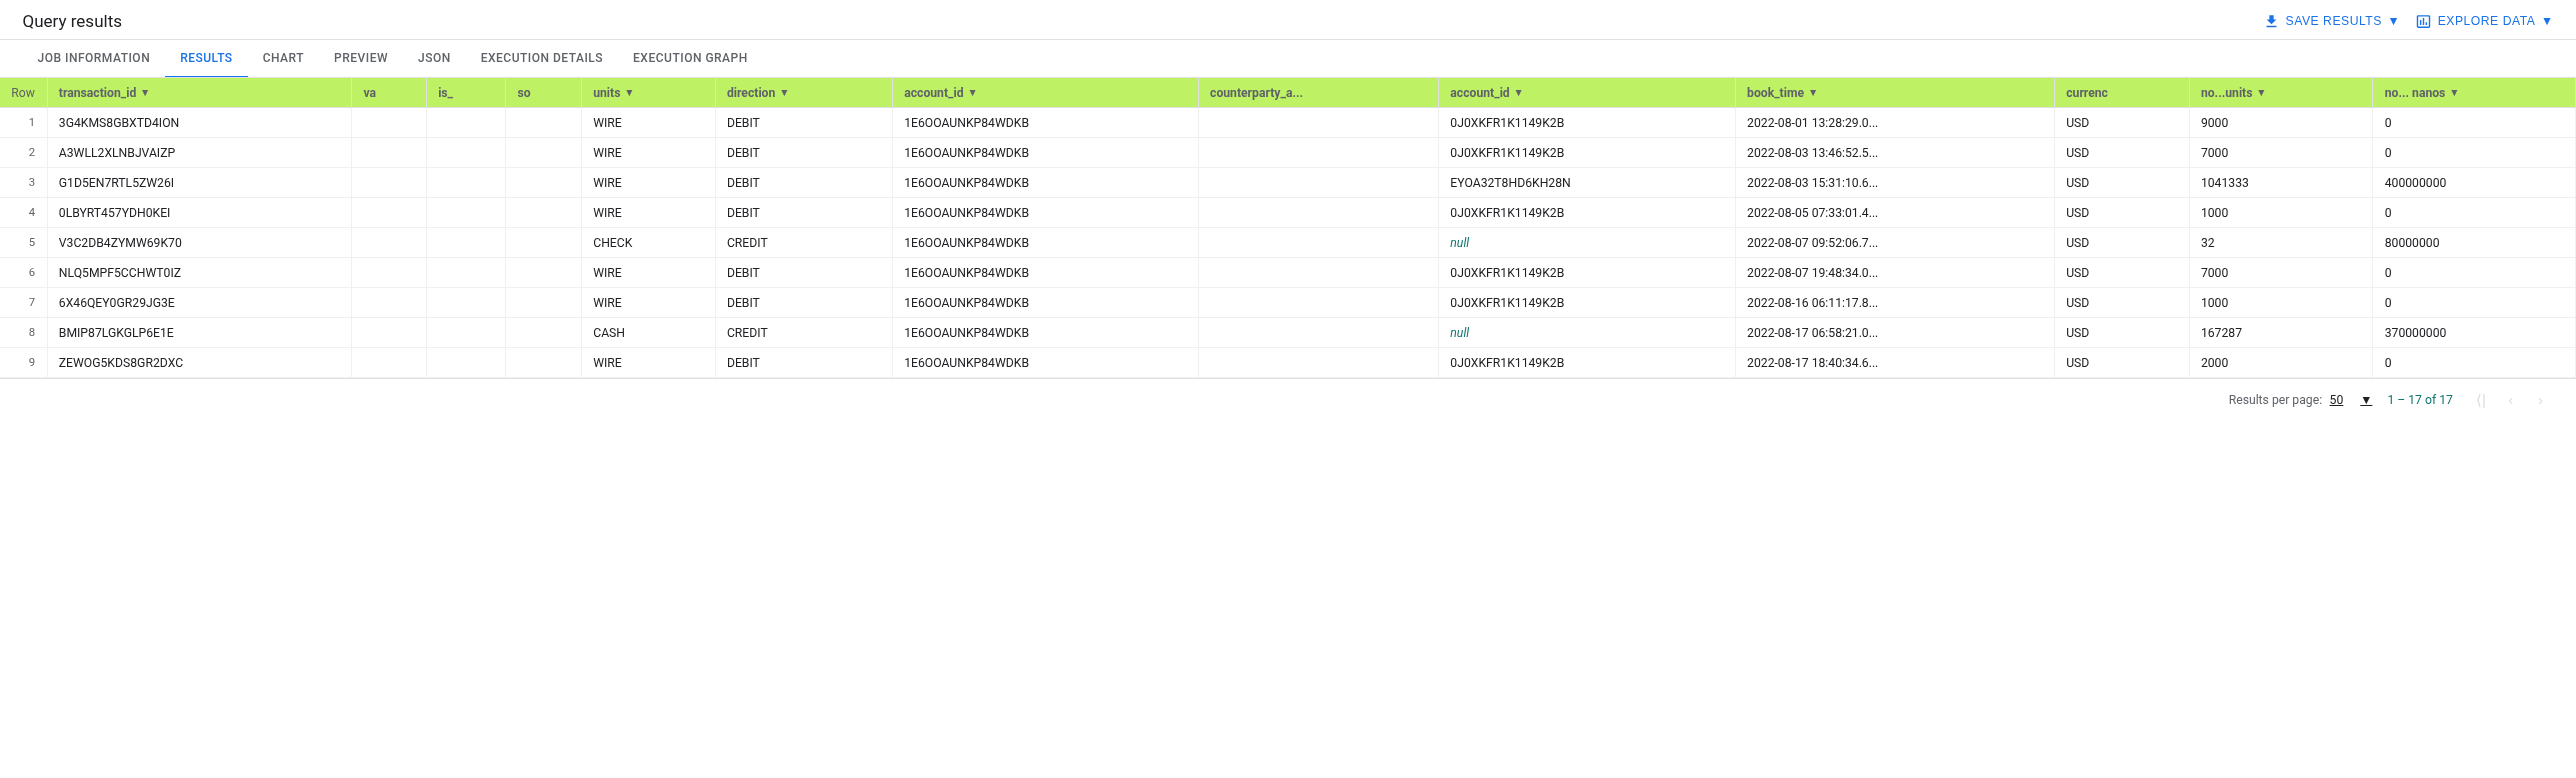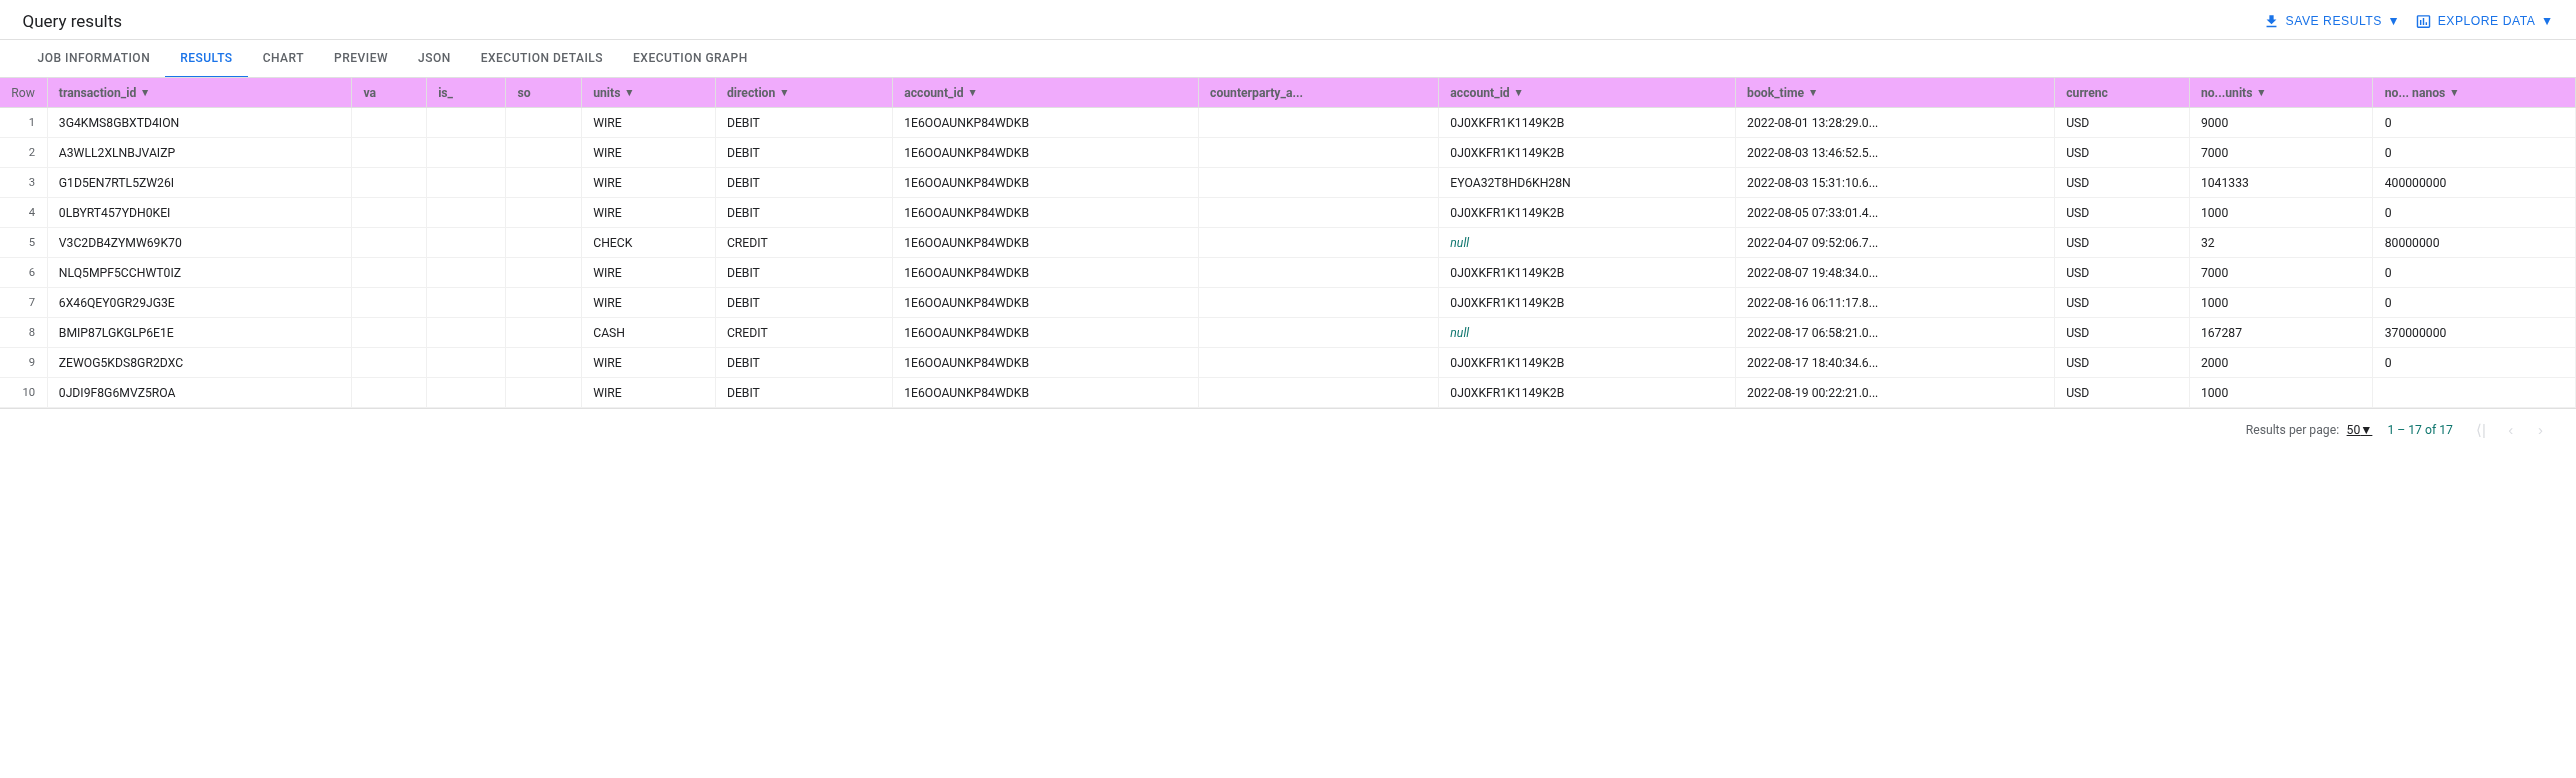--- a/index.html
+++ b/index.html
@@ -70,21 +70,21 @@
       overflow-x: auto;
       overflow-y: auto;
       max-height: calc(100vh - 150px);
     }
     table {
       width: 100%;
       border-collapse: collapse;
       font-size: 12.2px;
     }
     thead tr {
-      background: #f0abfc;
+      background: #bef264;
       border-bottom: 0.9px solid #e0e0e0;
     }
     thead th {
       padding: 7.5px 11.3px;
       text-align: left;
       font-weight: 700;
       color: #5f6368;
       white-space: nowrap;
       border-right: 0.9px solid #e0e0e0;
       position: relative;
@@ -133,21 +133,21 @@
       color: #5f6368;
     }
     .footer-per-page {
       display: flex;
       align-items: center;
       gap: 7.5px;
     }
     .per-page-select {
       display: flex;
       align-items: center;
-      gap: 0;
+      gap: 17px;
       cursor: pointer;
       color: #202124;
       text-decoration: underline;
     }
     .footer-range {
       color: #0f766e;
     }
     .footer-nav {
       display: flex;
       align-items: center;
@@ -380,21 +380,21 @@
           <td class="row-num">5</td>
           <td>V3C2DB4ZYMW69K70</td>
           <td></td>
           <td></td>
           <td></td>
           <td>CHECK</td>
           <td>CREDIT</td>
           <td>1E6OOAUNKP84WDKB</td>
           <td></td>
           <td class="null-val">null</td>
-          <td>2022-04-07 09:52:06.7...</td>
+          <td>2022-08-07 09:52:06.7...</td>
           <td>USD</td>
           <td>32</td>
           <td>80000000</td>
         </tr>
         <tr>
           <td class="row-num">6</td>
           <td>NLQ5MPF5CCHWT0IZ</td>
           <td></td>
           <td></td>
           <td></td>
@@ -448,36 +448,20 @@
           <td></td>
           <td>WIRE</td>
           <td>DEBIT</td>
           <td>1E6OOAUNKP84WDKB</td>
           <td></td>
           <td>0J0XKFR1K1149K2B</td>
           <td>2022-08-17 18:40:34.6...</td>
           <td>USD</td>
           <td>2000</td>
           <td>0</td>
-        </tr>
-        <tr>
-          <td class="row-num">10</td>
-          <td>0JDI9F8G6MVZ5ROA</td>
-          <td></td>
-          <td></td>
-          <td></td>
-          <td>WIRE</td>
-          <td>DEBIT</td>
-          <td>1E6OOAUNKP84WDKB</td>
-          <td></td>
-          <td>0J0XKFR1K1149K2B</td>
-          <td>2022-08-19 00:22:21.0...</td>
-          <td>USD</td>
-          <td>1000</td>
-          <td></td>
         </tr>
       </tbody>
   </table>
 </div>
 
 <div class="footer">
   <div class="footer-per-page">
     <span>Results per page:</span>
     <div class="per-page-select">
       <span>50</span>

